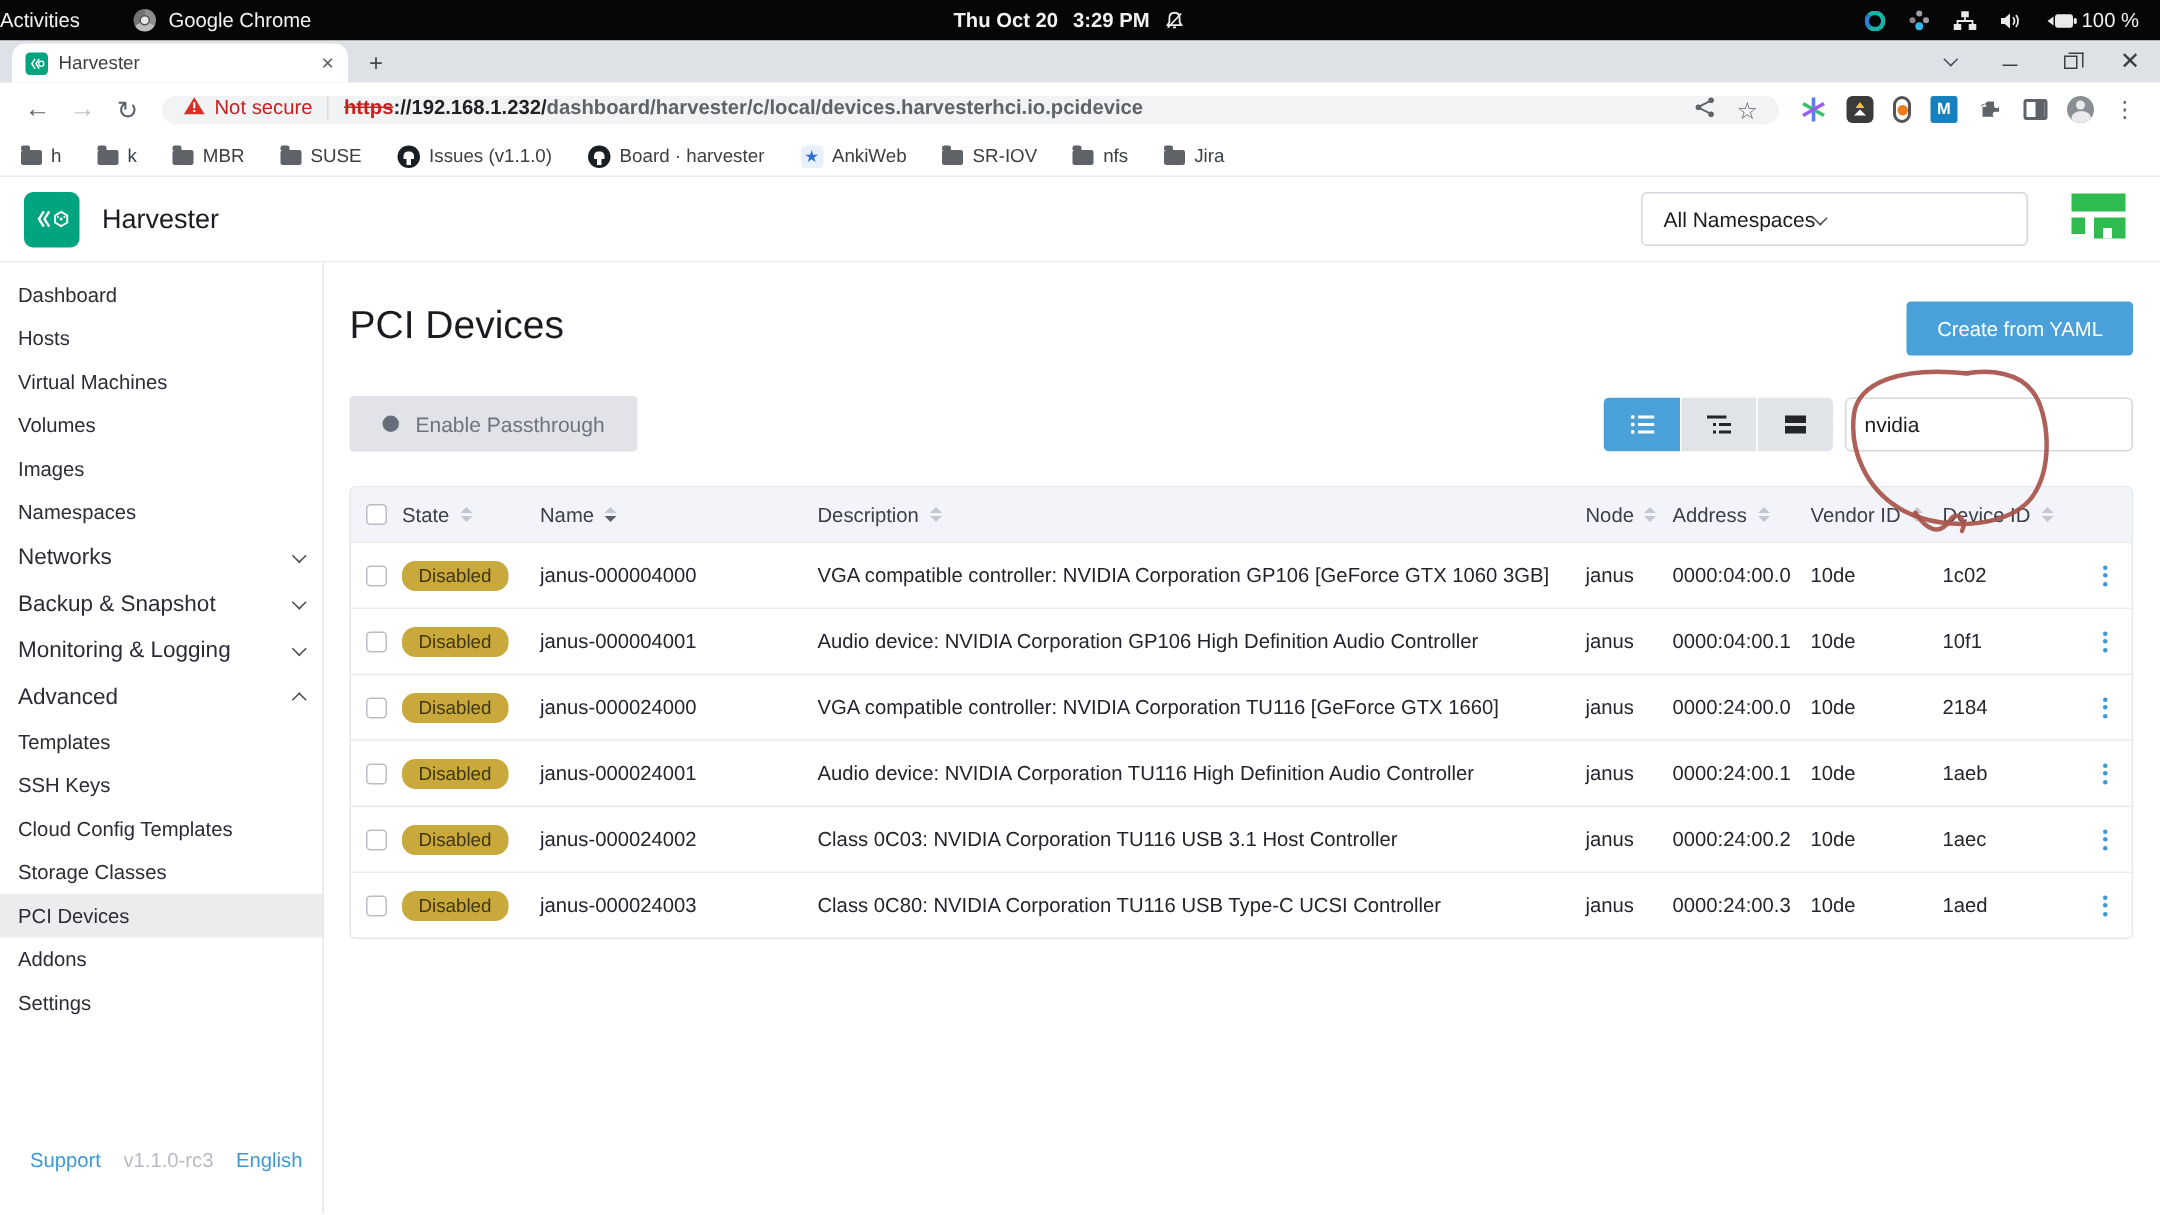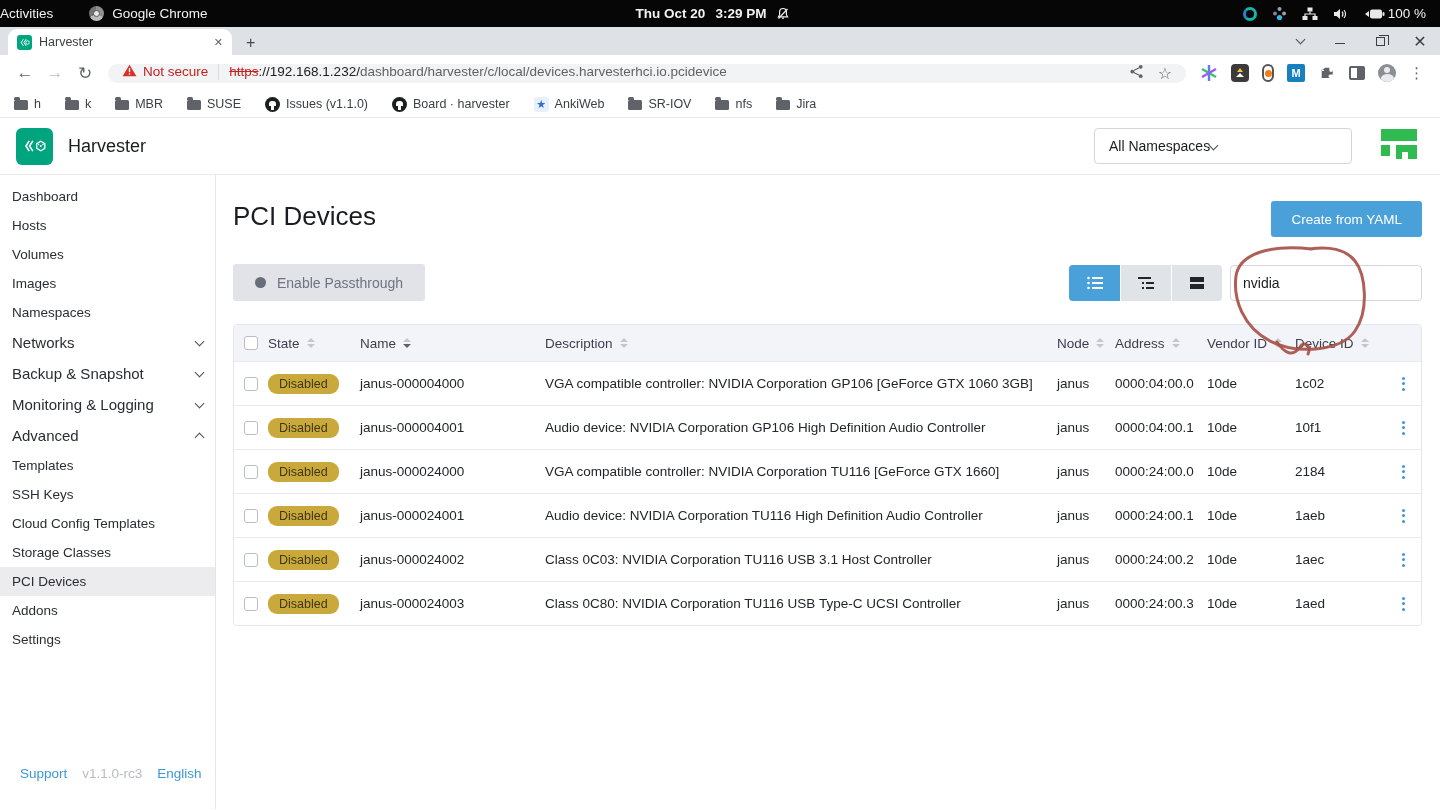--- a/index.html
+++ b/index.html
@@ -37,21 +37,21 @@
 
   
   .toolbar { height:36px; background:#fff; display:flex; align-items:center; padding:0 10px; }
   .nav-ic { font-size:17px; color:#5f6368; width:30px; text-align:center; }
   .nav-ic.disabled { color:#bdc1c6; }
   .omnibox { flex:1; height:19px; background:#f1f3f4; border-radius:14px; margin:0 8px;
     display:flex; align-items:flex-start; padding:0 14px; font-size:13.5px; }
   .warn-tri { margin-right:6px; }
   .notsecure { color:#c5221f; }
   .omni-div { width:1px; height:16px; background:#dadce0; margin:0 10px; }
-  .url { flex:1; white-space:nowrap; overflow:hidden; }
+  .url { flex:1; white-space:nowrap; overflow:hidden;font-weight:bold; }
   .url .scheme { color:#c5221f; text-decoration:line-through; }
   .url .host { color:#202124; }
   .url .path { color:#5f6368; }
   .pill-ic { margin-left:14px; color:#5f6368; display:flex; align-items:center; }
   .ext-zone { display:flex; align-items:center; gap:13px; padding:0 6px; }
   .ext { width:18px; height:18px; display:flex; align-items:center; justify-content:center; }
   .ext-dark { background:#3b3b3b; border-radius:4px; }
   .ext-m { background:#1781c0; border-radius:2px; color:#fff; font-size:11px; font-weight:bold; }
   .ext-pill { width:12px; height:18px; border:2px solid #555; border-radius:7px; display:flex; align-items:center; justify-content:center; }
   .ext-pill i { width:7px; height:7px; background:#f07d1a; border-radius:50%; }
@@ -337,20 +337,23 @@
   </div>
 
   <div class="app-body">
 
     <aside class="sidebar">
       <div class="nav-item">
           <span>Dashboard</span>
         </div>
       <div class="nav-item">
           <span>Hosts</span>
+        </div>
+      <div class="nav-item">
+          <span>Virtual Machines</span>
         </div>
       <div class="nav-item">
           <span>Volumes</span>
         </div>
       <div class="nav-item">
           <span>Images</span>
         </div>
       <div class="nav-item">
           <span>Namespaces</span>
         </div>

